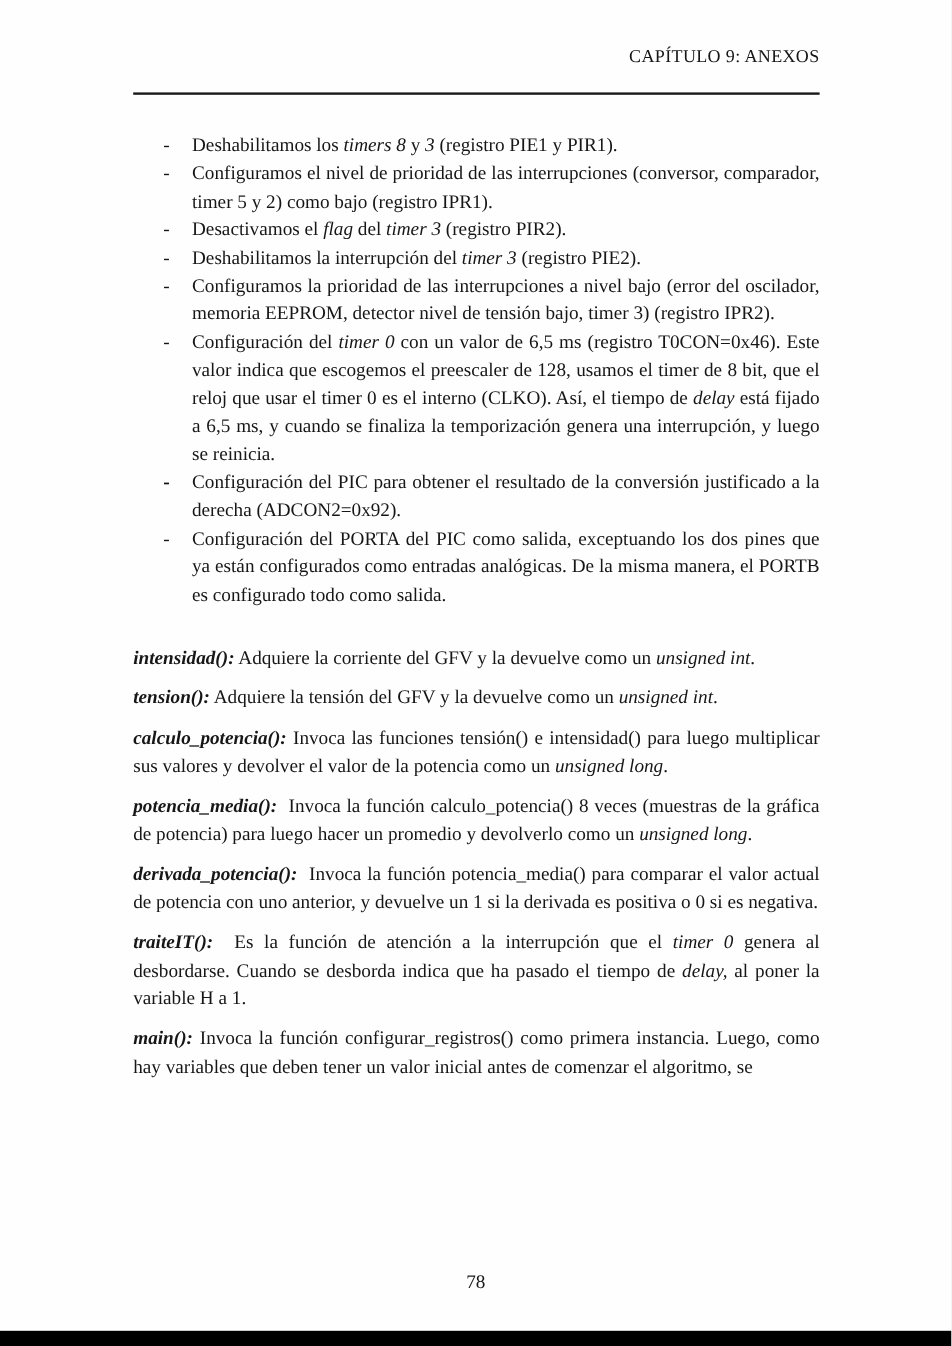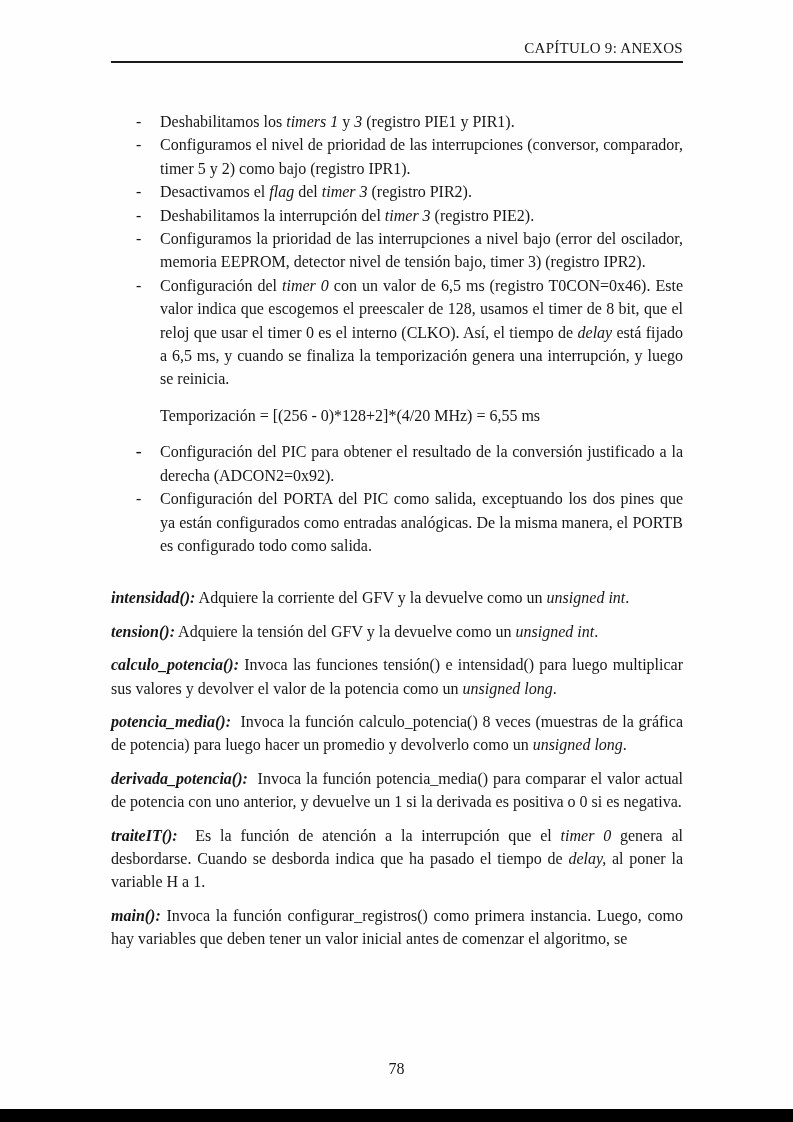--- a/index.html
+++ b/index.html
@@ -15,21 +15,21 @@
     overflow: hidden;
     font-family: "Liberation Serif", "DejaVu Serif", serif;
     color: #161616;
   }
   .header {
     position: absolute;
     left: 111px;
     right: 110px;
     top: 40px;
     border-bottom: 2px solid #1a1a1a;
-    padding-bottom: 4px;
+    padding-bottom: 20px;
     text-align: right;
     font-size: 15px;
     letter-spacing: 0.3px;
     white-space: nowrap;
   }
   .content {
     position: absolute;
     left: 111px;
     right: 110px;
     top: 110px;
@@ -82,27 +82,26 @@
 </style>
 </head>
 <body>
 
 <div class="page">
   <div class="header">
     <span>CAPÍTULO 9: ANEXOS</span>
   </div>
 
   <div class="content">
-      <div class="bullet-item"><span class="dash">-</span><span><span>Deshabilitamos los </span><span class="it">timers 1</span><span> y </span><span class="it">3</span><span> (registro PIE1 y PIR1).</span></span></div>
+      <div class="bullet-item"><span class="dash">-</span><span><span>Deshabilitamos los </span><span class="it">timers 8</span><span> y </span><span class="it">3</span><span> (registro PIE1 y PIR1).</span></span></div>
       <div class="bullet-item"><span class="dash">-</span><span><span>Configuramos el nivel de prioridad de las interrupciones (conversor, comparador, timer 5 y 2) como bajo (registro IPR1).</span></span></div>
       <div class="bullet-item"><span class="dash">-</span><span><span>Desactivamos el </span><span class="it">flag</span><span> del </span><span class="it">timer 3</span><span> (registro PIR2).</span></span></div>
       <div class="bullet-item"><span class="dash">-</span><span><span>Deshabilitamos la interrupción del </span><span class="it">timer 3</span><span> (registro PIE2).</span></span></div>
       <div class="bullet-item"><span class="dash">-</span><span><span>Configuramos la prioridad de las interrupciones a nivel bajo (error del oscilador, memoria EEPROM, detector nivel de tensión bajo, timer 3) (registro IPR2).</span></span></div>
       <div class="bullet-item"><span class="dash">-</span><span><span>Configuración del </span><span class="it">timer 0</span><span> con un valor de 6,5 ms (registro T0CON=0x46). Este valor indica que escogemos el preescaler de 128, usamos el timer de 8 bit, que el reloj que usar el timer 0 es el interno (CLKO). Así, el tiempo de </span><span class="it">delay</span><span> está fijado a 6,5 ms, y cuando se finaliza la temporización genera una interrupción, y luego se reinicia.</span></span></div>
-      <div class="formula">Temporización = [(256 - 0)*128+2]*(4/20 MHz) = 6,55 ms</div>
       <div class="bullet-item"><span class="dash">-</span></div>
       <div class="bullet-item"><span class="dash">-</span><span><span>Configuración del PIC para obtener el resultado de la conversión justificado a la derecha (ADCON2=0x92).</span></span></div>
       <div class="bullet-item"><span class="dash">-</span><span><span>Configuración del PORTA del PIC como salida, exceptuando los dos pines que ya están configurados como entradas analógicas. De la misma manera, el PORTB es configurado todo como salida.</span></span></div>
       <p class="func-para"><span class="bi">intensidad():</span><span> Adquiere la corriente del GFV y la devuelve como un </span><span class="it">unsigned int</span><span>.</span></p>
       <p class="func-para"><span class="bi">tension():</span><span> Adquiere la tensión del GFV y la devuelve como un </span><span class="it">unsigned int</span><span>.</span></p>
       <p class="func-para"><span class="bi">calculo_potencia():</span><span> Invoca las funciones tensión() e intensidad() para luego multiplicar sus valores y devolver el valor de la potencia como un </span><span class="it">unsigned long</span><span>.</span></p>
       <p class="func-para"><span class="bi">potencia_media():</span><span>&nbsp; Invoca la función calculo_potencia() 8 veces (muestras de la gráfica de potencia) para luego hacer un promedio y devolverlo como un </span><span class="it">unsigned long</span><span>.</span></p>
       <p class="func-para"><span class="bi">derivada_potencia():</span><span>&nbsp; Invoca la función potencia_media() para comparar el valor actual de potencia con uno anterior, y devuelve un 1 si la derivada es positiva o 0 si es negativa.</span></p>
       <p class="func-para"><span class="bi">traiteIT():</span><span>&nbsp; Es la función de atención a la interrupción que el </span><span class="it">timer 0</span><span> genera al desbordarse. Cuando se desborda indica que ha pasado el tiempo de </span><span class="it">delay,</span><span> al poner la variable H a 1.</span></p>
       <p class="func-para"><span class="bi">main():</span><span> Invoca la función configurar_registros() como primera instancia. Luego, como hay variables que deben tener un valor inicial antes de comenzar el algoritmo, se</span></p>

